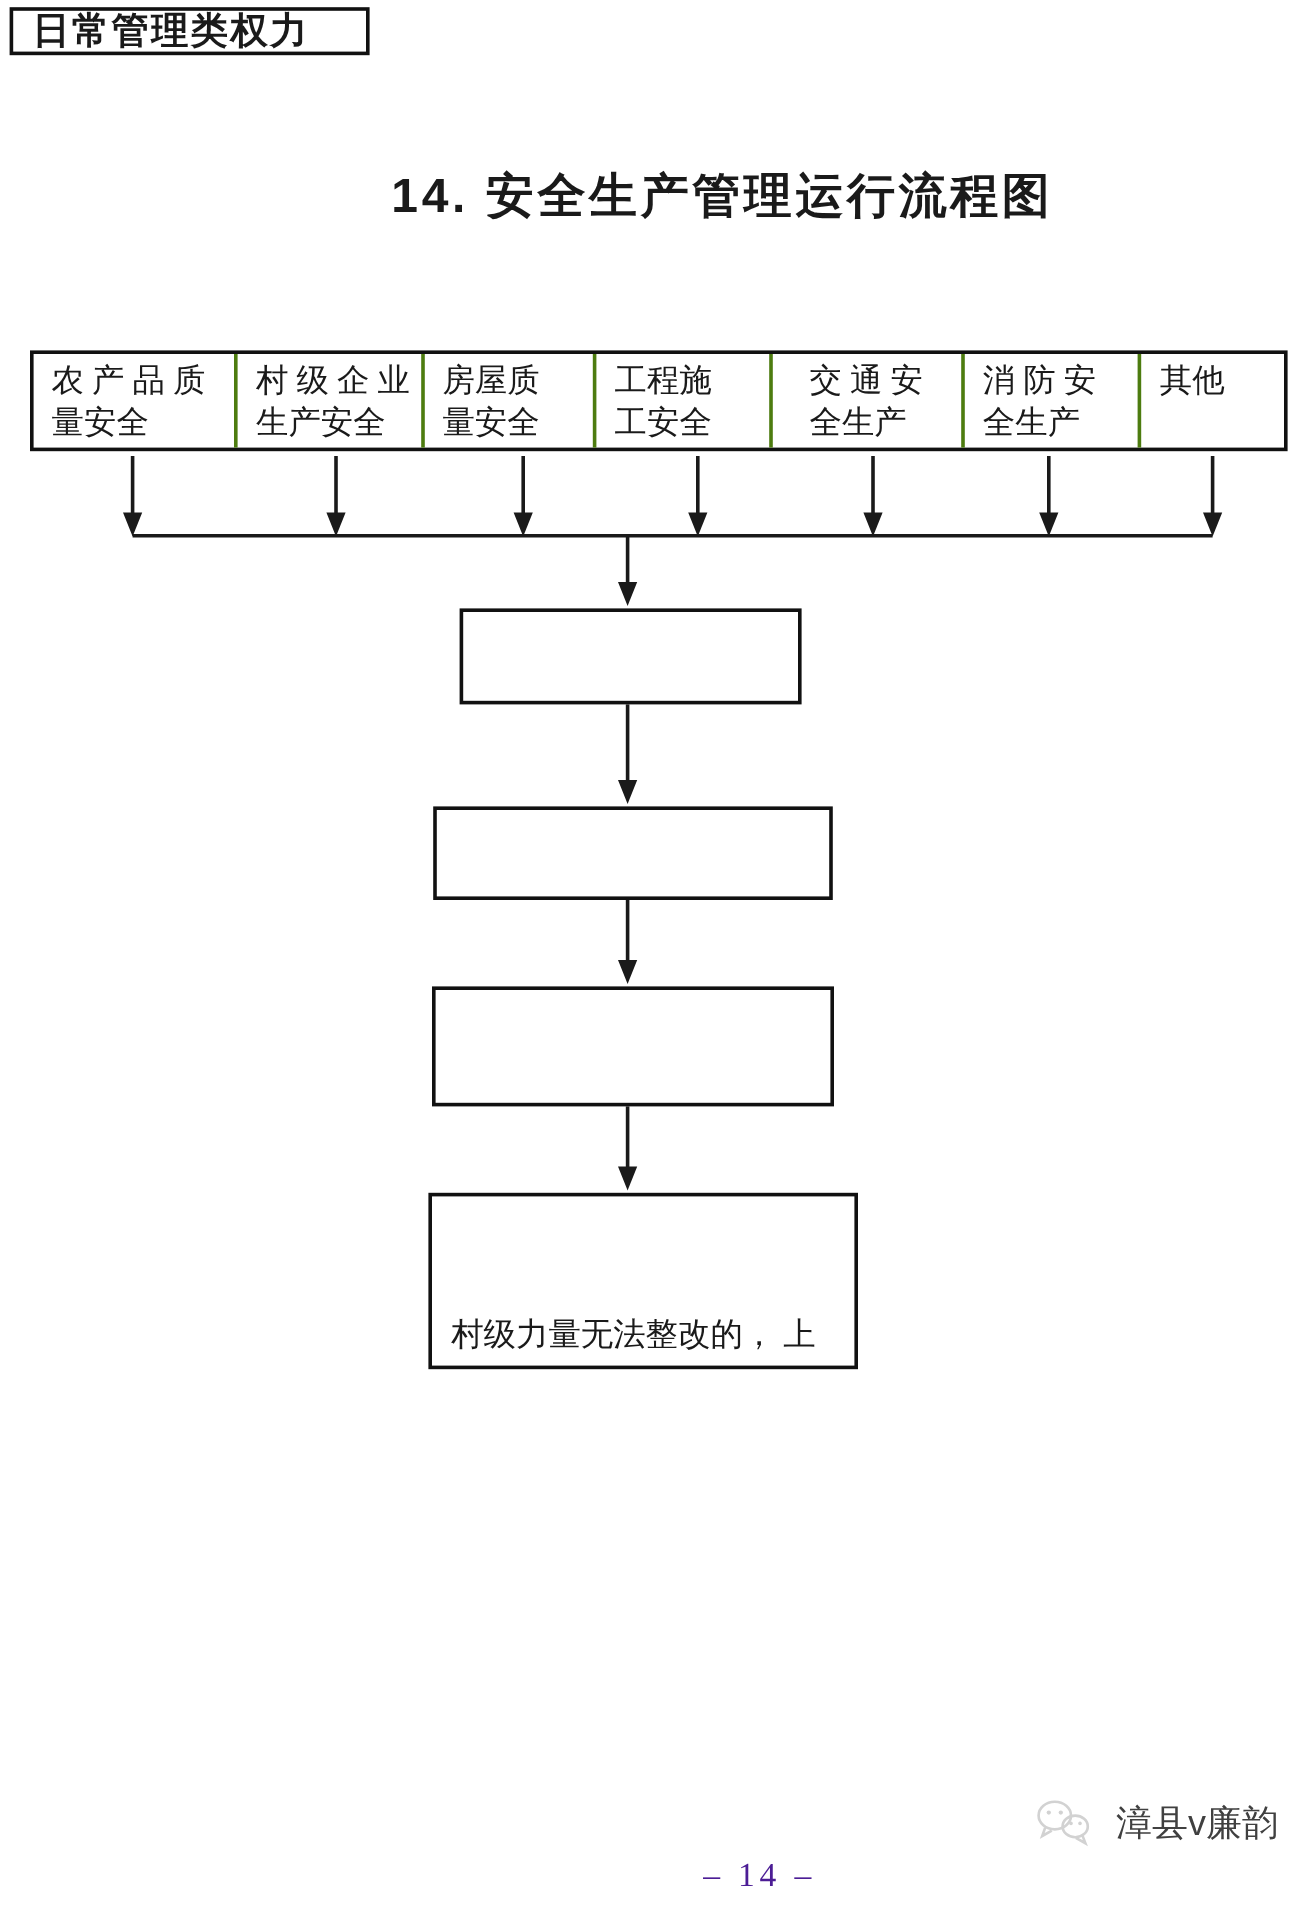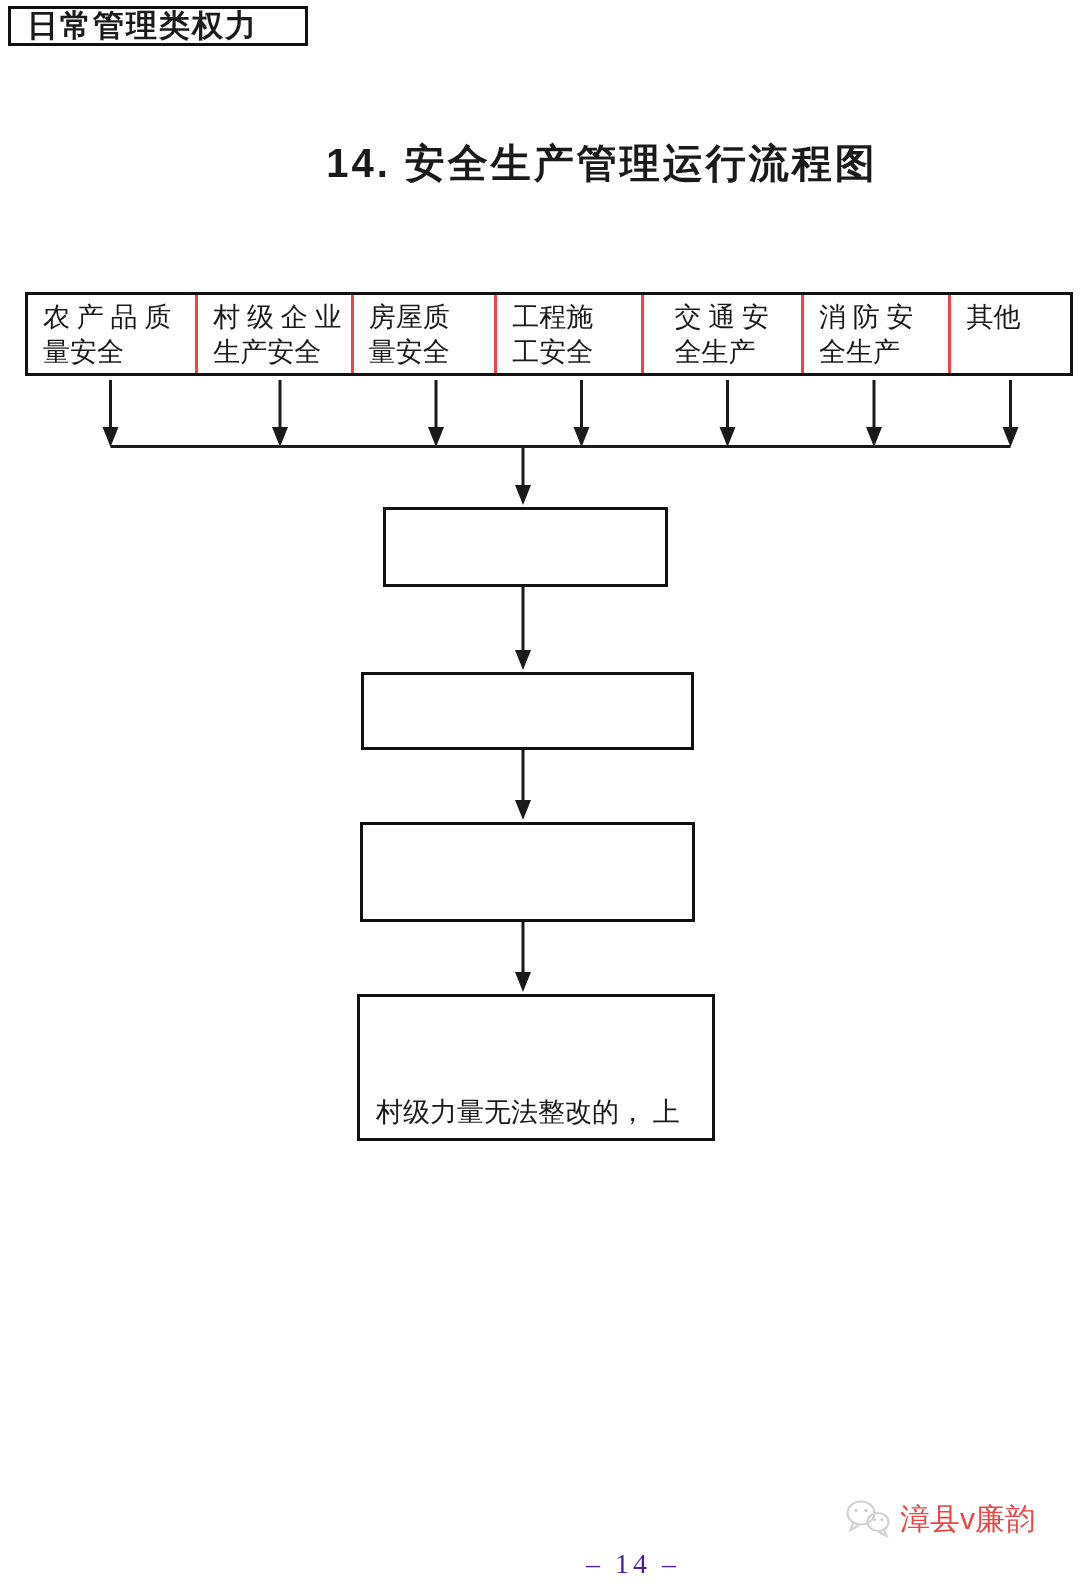--- a/index.html
+++ b/index.html
@@ -38,21 +38,21 @@
     white-space: nowrap;
   }
   .source-row {
     position: absolute;
     left: 25px; top: 292px;
     width: 1048px; height: 84px;
     display: flex;
     border: 3px solid #111111;
   }
   .source-cell {
-    border-right: 3px solid #ef4444;
+    border-right: 3px solid #4d7c0f;
     padding: 5px 0 0 15px;
     font-size: 27px;
     line-height: 35px;
     white-space: pre;
     overflow: hidden;
   }
   .source-cell:last-child { border-right: none; }
   .c1 { width: 171px; }
   .c2 { width: 156px; }
   .c3 { width: 144px; }
@@ -72,23 +72,23 @@
   .box-3 { left: 360px; top: 822px; width: 335px; height: 100px; padding: 13px 0 0 13px; line-height: 40px; }
   .box-4 { left: 337px; top: 994px; width: 358px; height: 147px; padding: 13px 0 0 16px; line-height: 41px; margin-left: 20px; }
   .arrow-layer {
     position: absolute;
     left: 0; top: 0;
     width: 1080px; height: 1588px;
     pointer-events: none;
   }
   .watermark {
     position: absolute;
-    left: 844px; top: 1498px;
-    display: flex; align-items: center; gap: 8px;
-    color: #ef4444;
+    left: 862px; top: 1498px;
+    display: flex; align-items: center; gap: 20px;
+    color: #404040;
     font-family: "Liberation Sans", "DejaVu Sans", sans-serif;
     font-size: 30px;
     white-space: nowrap;
   }
   .page-number {
     position: absolute;
     left: 533px; top: 1548px;
     width: 200px;
     text-align: center;
     font-family: "Liberation Serif", "DejaVu Serif", serif;

